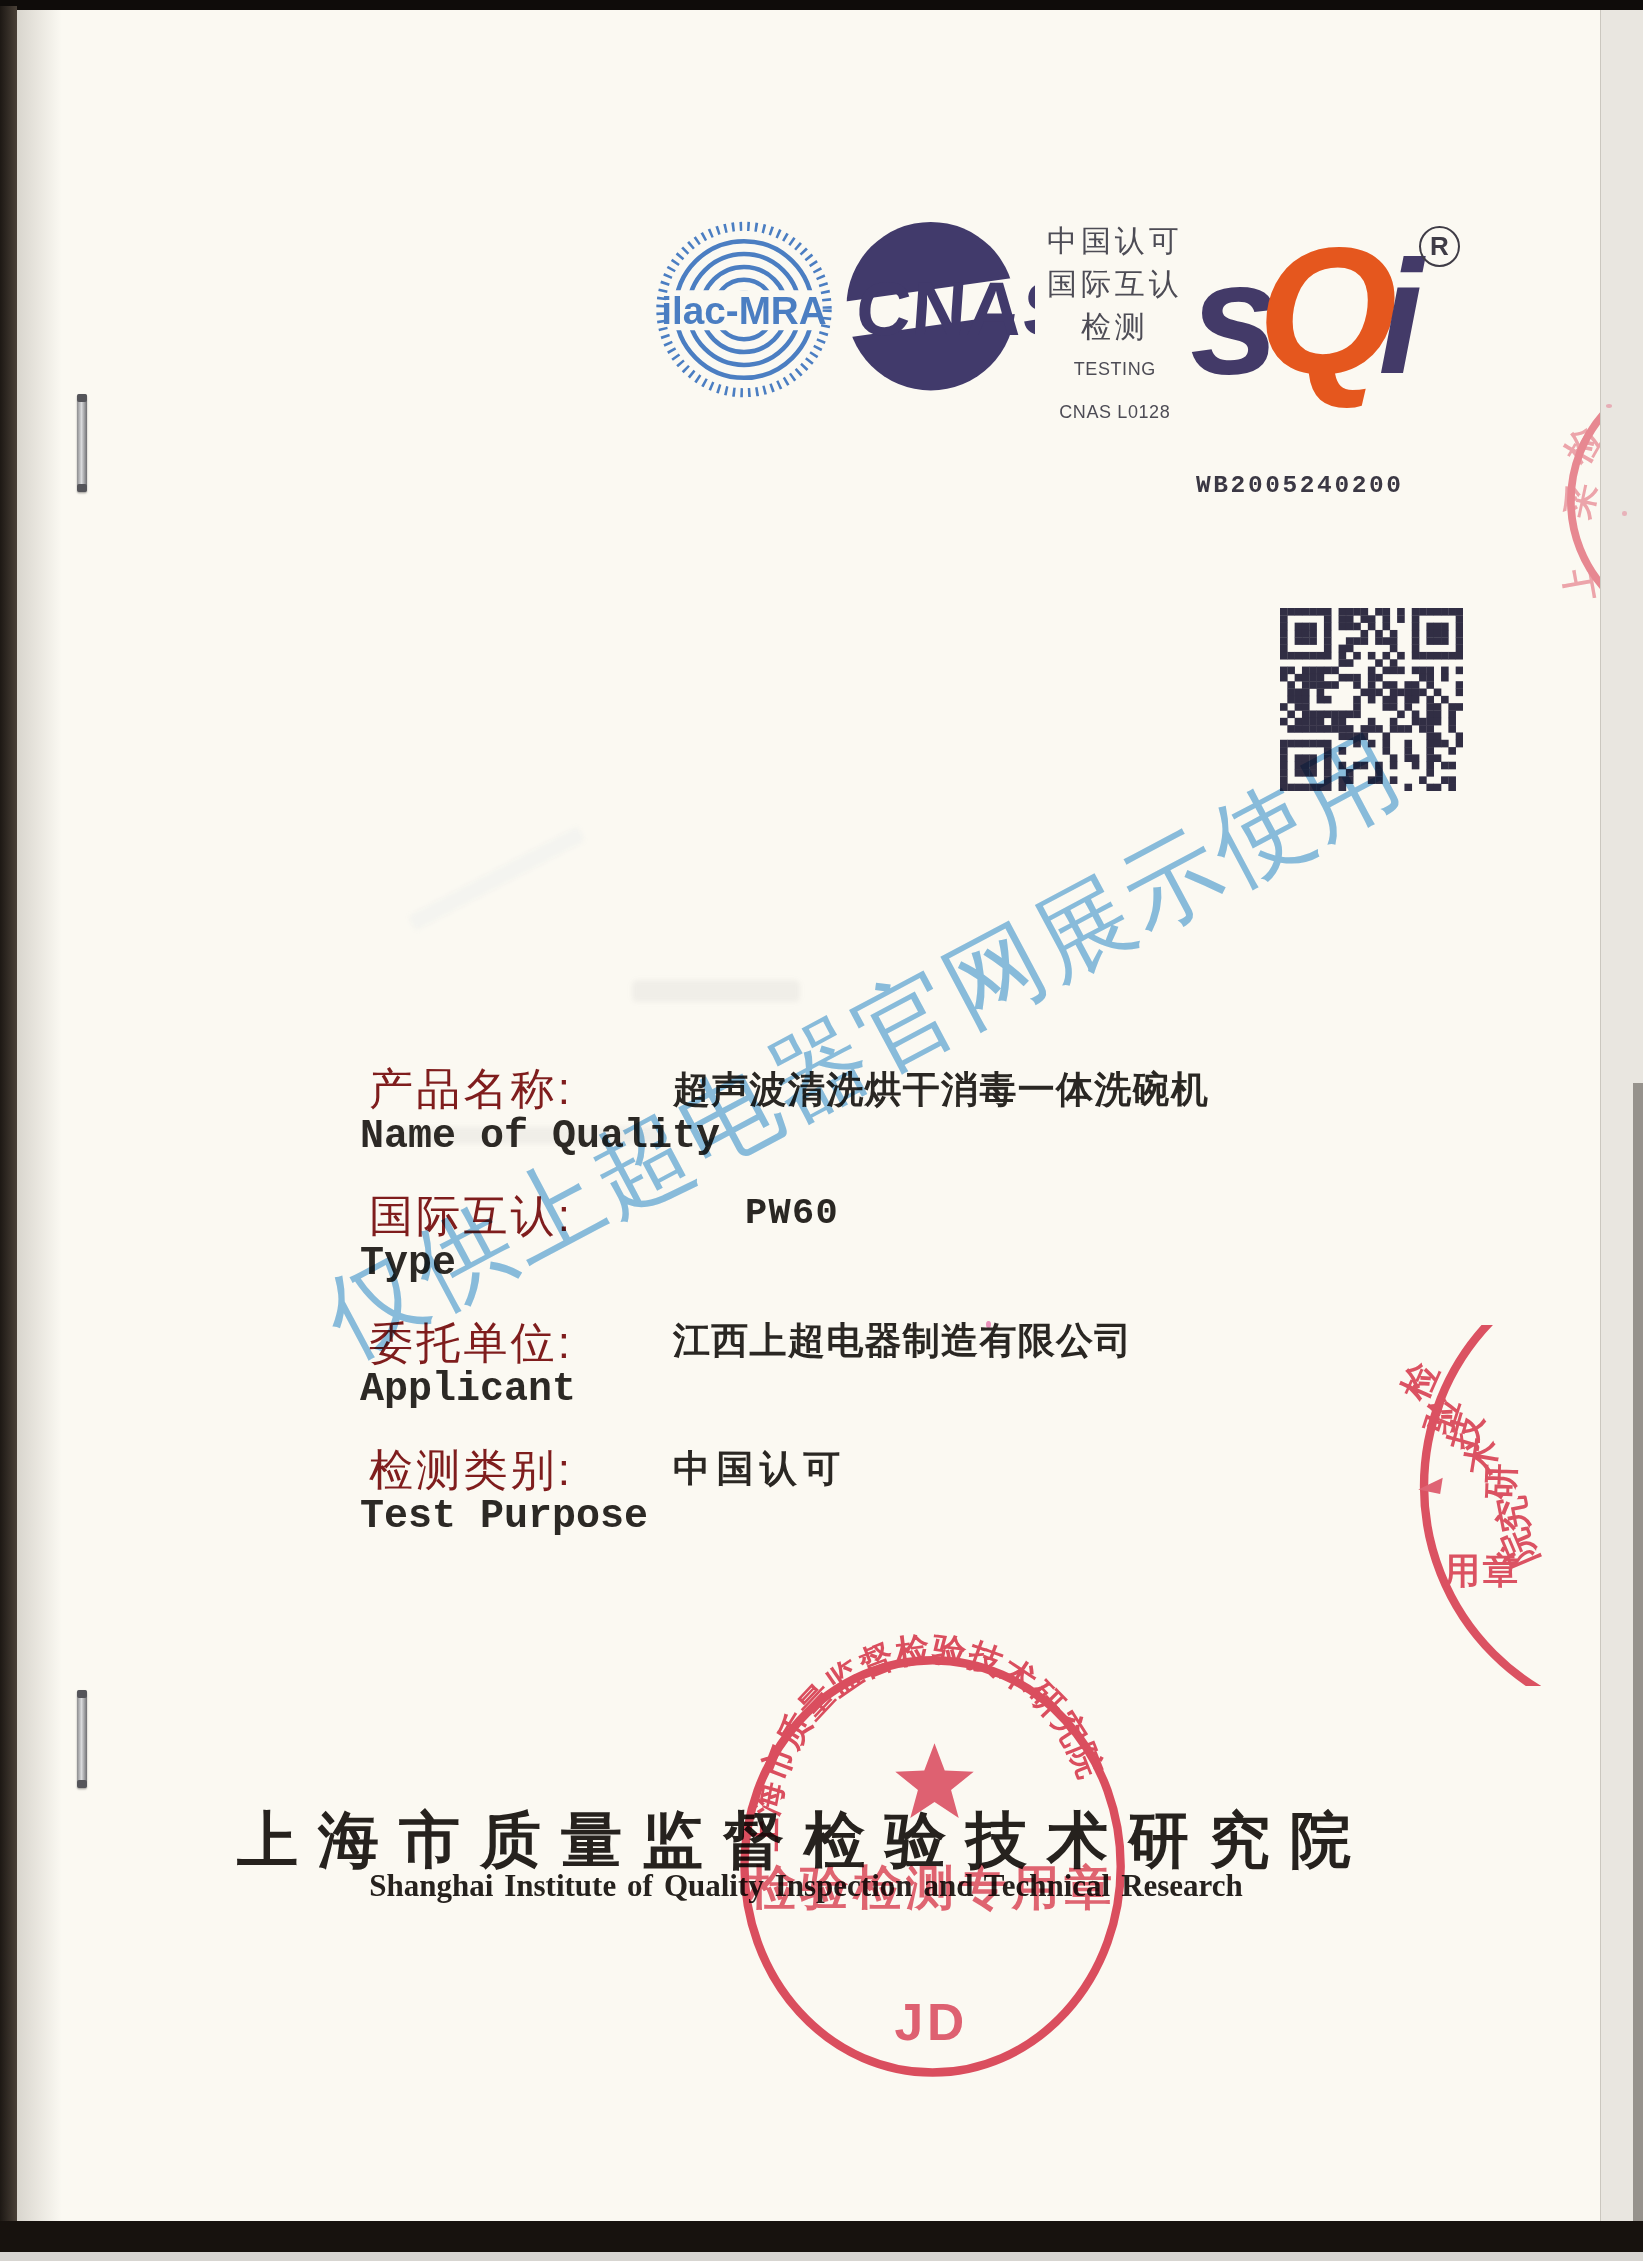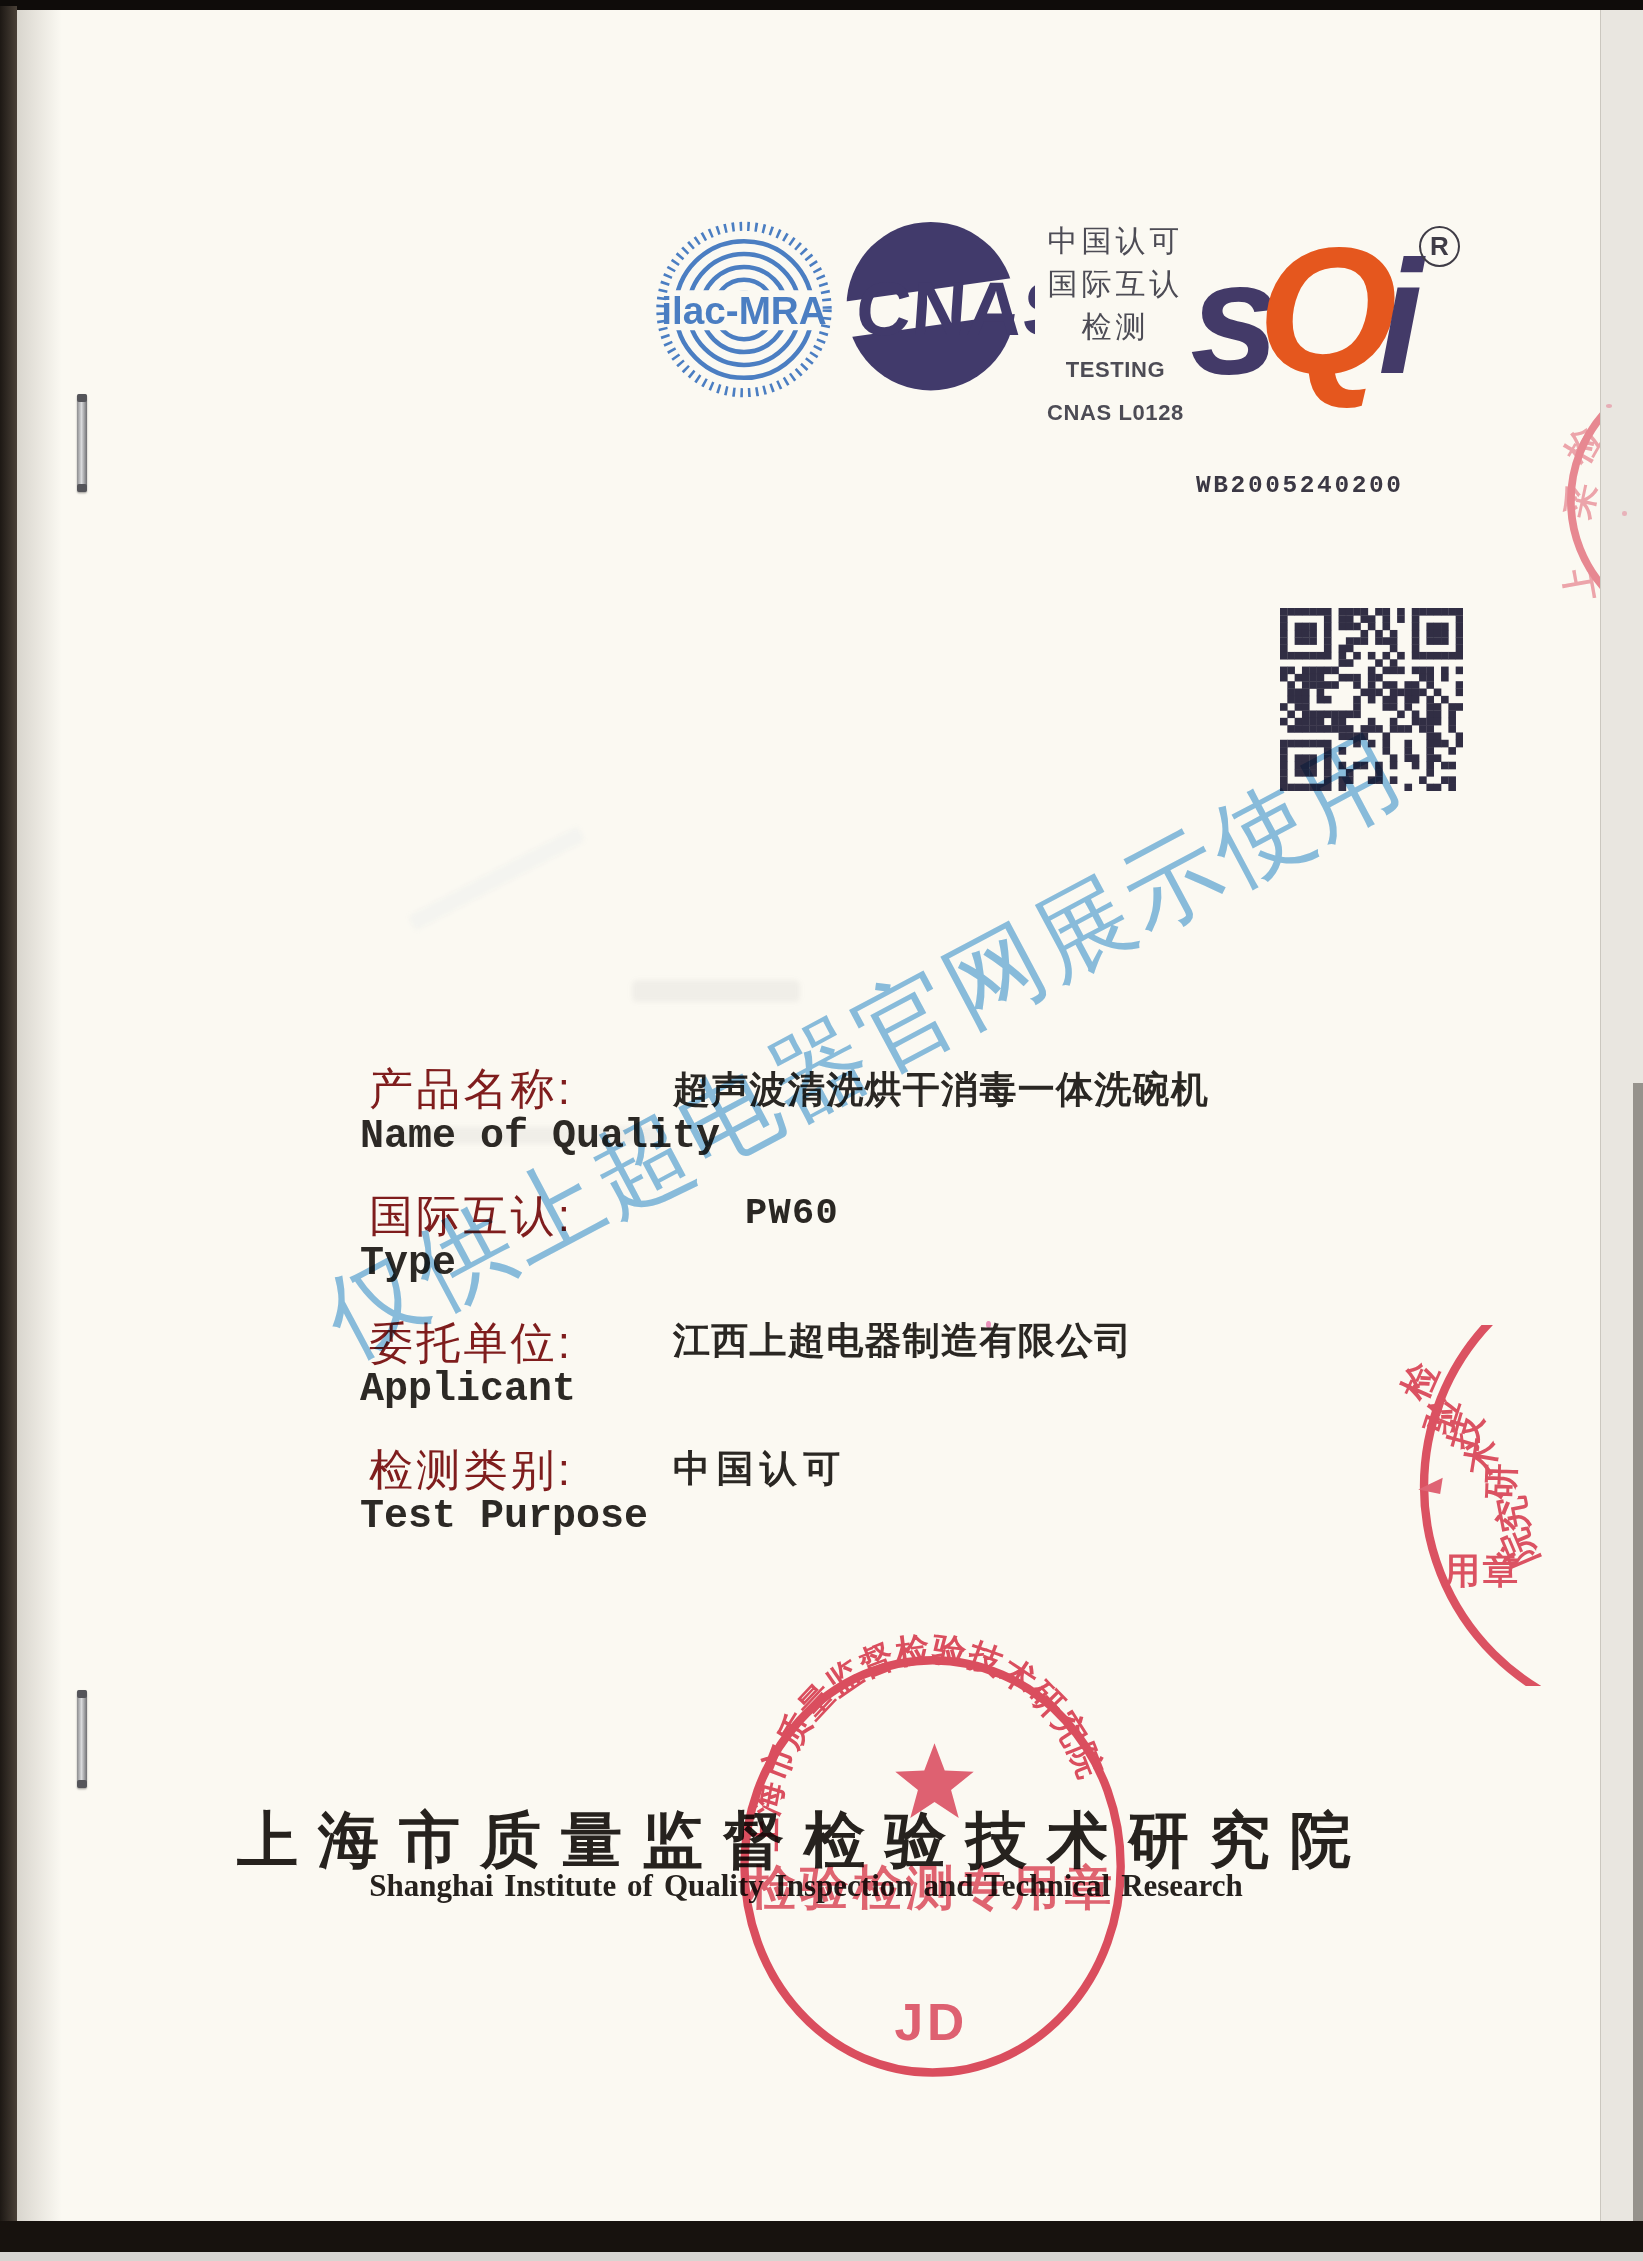--- a/index.html
+++ b/index.html
@@ -21,21 +21,21 @@
           background:linear-gradient(to right,#8d8d8f,#d9dadc 45%,#6f6f72);
           box-shadow:0 1.3px 1.9px rgba(0,0,0,.35);}
   .staple:before,.staple:after{content:"";position:absolute;left:0;width:9.7px;height:7.7px;background:#55555a;border-radius:1.9px;}
   .staple:before{top:0}.staple:after{bottom:0}
   #staple-1{top:394px}#staple-2{top:1690px}
   
   #ilac-logo{position:absolute;left:655px;top:214px;}
   #cnas-logo{position:absolute;left:842px;top:220px;}
   .cert-lines{position:absolute;left:1047px;top:219px;line-height:43px;color:#4d4c55;text-align:center;}
   .cert-cn{font-size:30px;letter-spacing:3.9px;}
-  .cert-en{font-size:22px;font-weight:700;letter-spacing:0.6px;}
+  .cert-en{font-size:18px;font-weight:400;letter-spacing:0.6px;}
   #sqi-logo{position:absolute;left:1190px;top:193px;width:284px;height:219px;
             font-style:italic;font-weight:700;white-space:nowrap;margin-top:14px;}
   .sqi-s{font-size:161px;color:#433a68;letter-spacing:-22px;}
   .sqi-q{font-size:180px;color:#e5571e;letter-spacing:-19.3px;}
   .sqi-i{font-size:161px;color:#433a68;}
   .sqi-r{position:absolute;left:229px;top:19.3px;width:37px;height:37px;border:2.6px solid #3f3c46;border-radius:50%;
          font-style:normal;font-size:26px;font-weight:700;color:#3f3c46;text-align:center;line-height:36px;}
   
   #report-no{position:absolute;left:1196px;top:472px;font-family:"Liberation Mono",monospace;
              font-size:24.5px;font-weight:700;letter-spacing:2.6px;color:#3b3844;}

